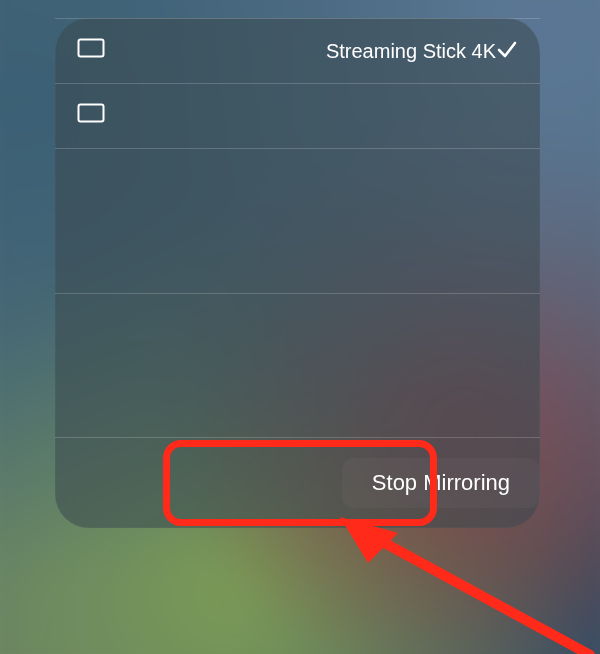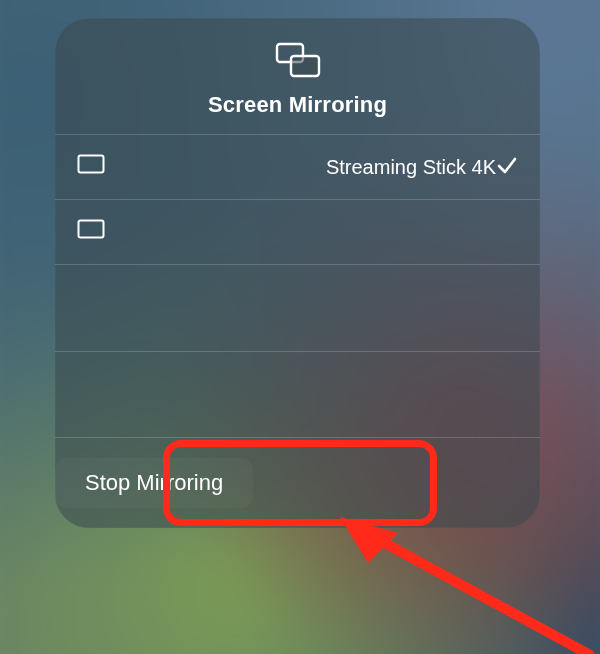--- a/index.html
+++ b/index.html
@@ -80,21 +80,21 @@
     flex: 1;
     border-top: 1px solid rgba(255,255,255,0.18);
   }
   .spacer-row + .spacer-row {}
 
   .footer {
     height: 90px;
     border-top: 1px solid rgba(255,255,255,0.18);
     display: flex;
     align-items: center;
-    justify-content: flex-start;
+    justify-content: flex-end;
   }
   .stop-btn {
     font-size: 22px;
     color: #fff;
     background: rgba(255,255,255,0.03);
     border-radius: 12px;
     padding: 12px 30px;
     cursor: pointer;
   }
 
@@ -112,29 +112,20 @@
     pointer-events: none;
   }
 </style>
 </head>
 <body>
 
 <div class="wallpaper"></div>
 
 <div class="panel">
 
-  <div class="panel-header">
-    <span class="icon">
-      <svg width="46" height="36" viewBox="0 0 46 36" fill="none" stroke="#ffffff" stroke-width="2.4">
-        <rect x="2" y="2" width="26" height="18" rx="3"></rect>
-        <rect x="16" y="14" width="28" height="20" rx="3" fill="rgba(58,72,78,0.55)"></rect>
-      </svg>
-    </span>
-    <div class="panel-title">Screen Mirroring</div>
-  </div>
 
   <div class="device-list">
 
     <div class="device-row">
       <span class="dev-icon">
         <svg width="28" height="22" viewBox="0 0 28 22" fill="none" stroke="#ffffff" stroke-width="2">
           <rect x="1.5" y="1.5" width="25" height="17" rx="2"></rect>
         </svg>
       </span>
       <span class="dev-label">Streaming Stick 4K</span>

